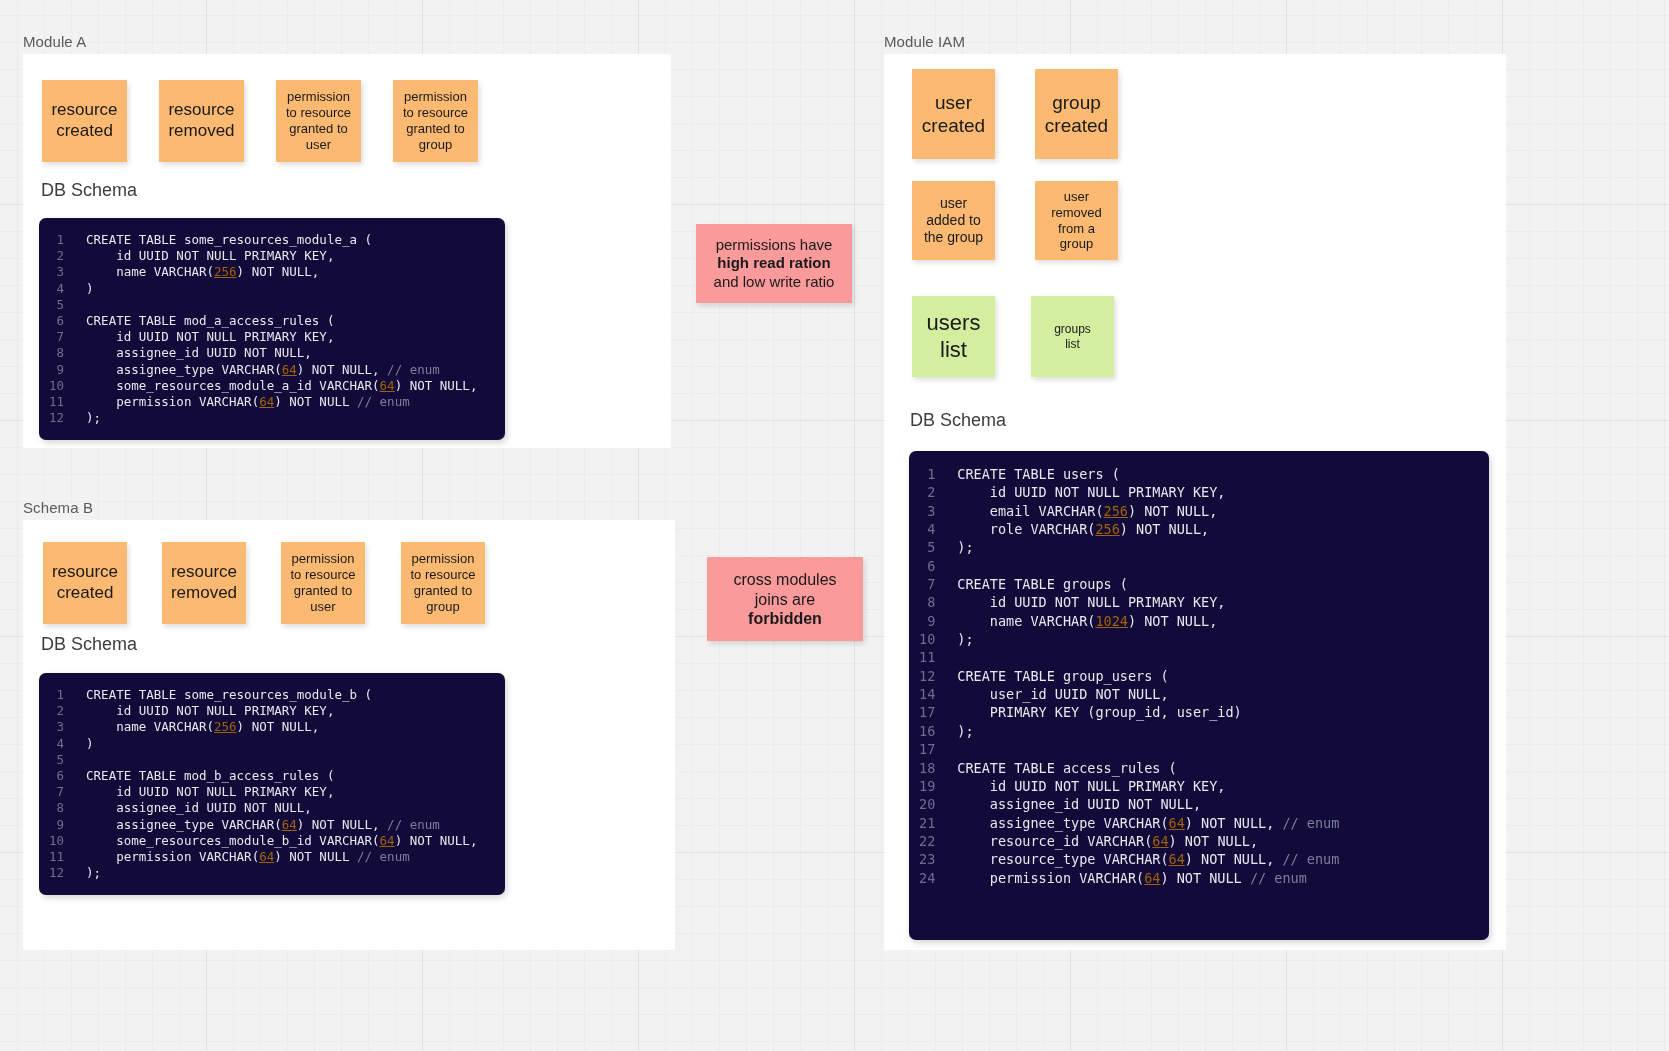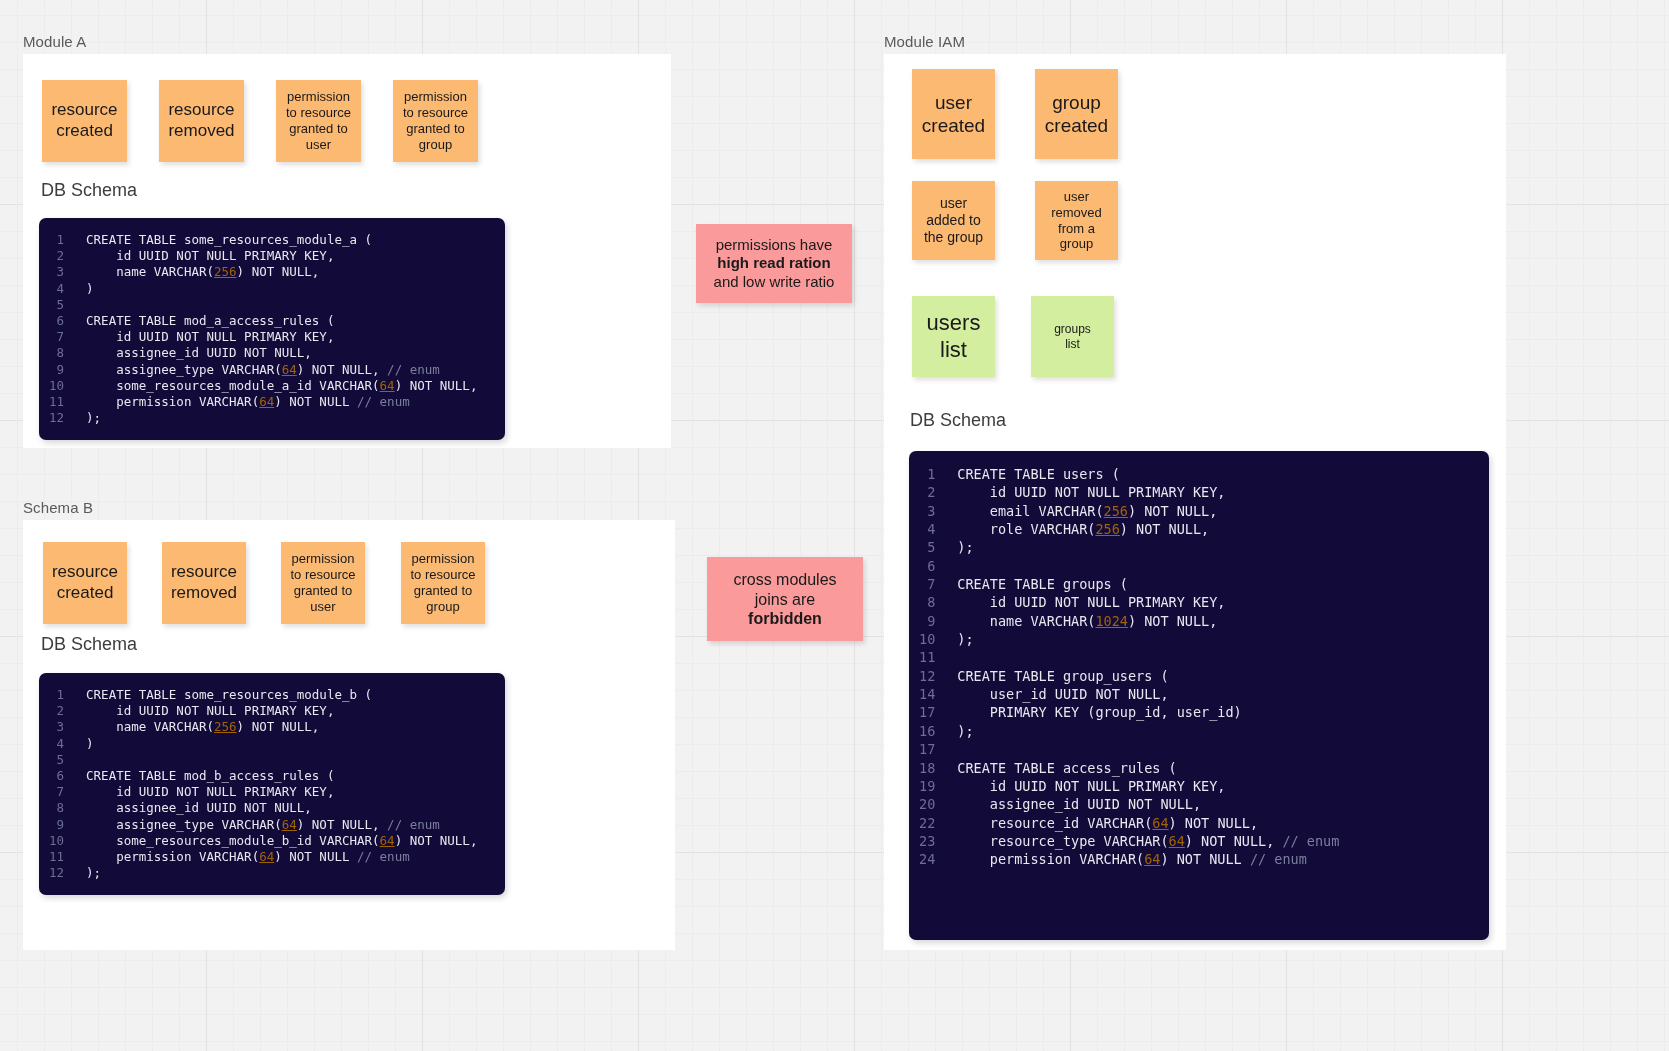--- a/index.html
+++ b/index.html
@@ -362,20 +362,24 @@
           </tr>
           <tr>
             <td class="ln">19</td>
             <td class="src">    id UUID NOT NULL PRIMARY KEY,</td>
           </tr>
           <tr>
             <td class="ln">20</td>
             <td class="src">    assignee_id UUID NOT NULL,</td>
           </tr>
           <tr>
+            <td class="ln">21</td>
+            <td class="src">    assignee_type VARCHAR(<span class="num">64</span>) NOT NULL, <span class="cmt">// enum</span></td>
+          </tr>
+          <tr>
             <td class="ln">22</td>
             <td class="src">    resource_id VARCHAR(<span class="num">64</span>) NOT NULL,</td>
           </tr>
           <tr>
             <td class="ln">23</td>
             <td class="src">    resource_type VARCHAR(<span class="num">64</span>) NOT NULL, <span class="cmt">// enum</span></td>
           </tr>
           <tr>
             <td class="ln">24</td>
             <td class="src">    permission VARCHAR(<span class="num">64</span>) NOT NULL <span class="cmt">// enum</span></td>

